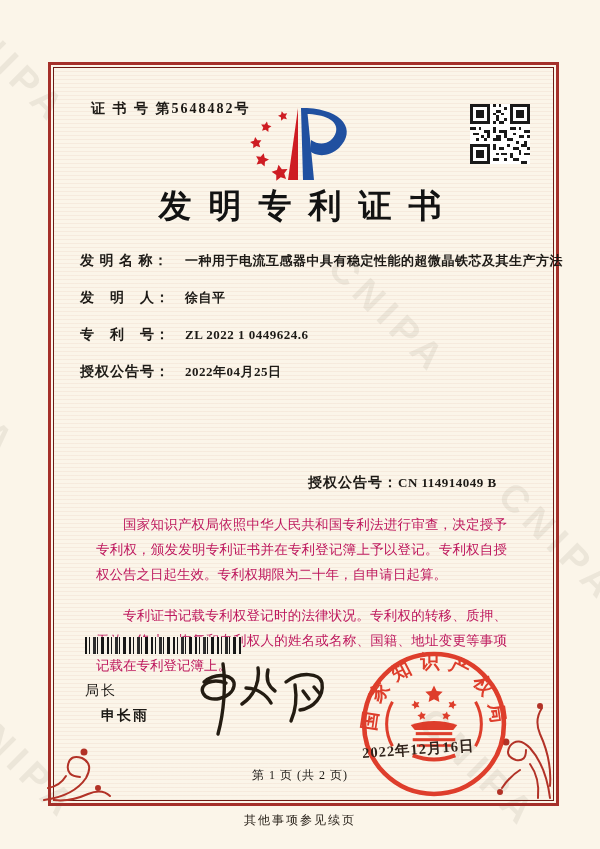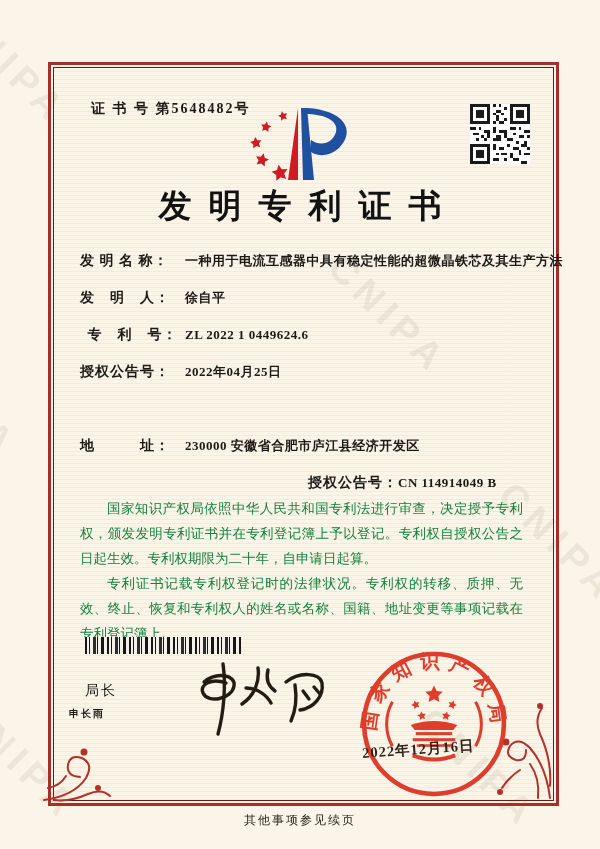--- a/index.html
+++ b/index.html
@@ -31,32 +31,32 @@
   .qr{position:absolute;left:470px;top:104px;width:60px;height:60px;z-index:2;background:#fff;}
   .title{
     position:absolute;left:0;right:0;top:184px;z-index:2;text-align:center;
     font-size:33px;font-weight:bold;letter-spacing:17px;text-indent:17px;color:#121212;
   }
   .frow{position:absolute;z-index:2;left:80px;white-space:nowrap;}
   .flabel{display:inline-block;min-width:105px;font-size:14px;font-weight:bold;letter-spacing:1px;}
   .fvalue{font-size:13px;font-weight:bold;letter-spacing:0.5px;}
   .paras{position:absolute;left:80px;top:496px;width:443px;z-index:2;}
   .paras p{
-    margin:0;padding:0;font-size:13.5px;line-height:25px;text-indent:2em;
-    text-align:justify;color:#15803d;font-weight:500;
+    margin:16px;padding:0;font-size:13.5px;line-height:25px;text-indent:2em;
+    text-align:justify;color:#be185d;font-weight:500;
   }
   .barcode{
     position:absolute;left:85px;top:637px;width:156px;height:17px;z-index:2;
     background:repeating-linear-gradient(90deg,
       #161616 0 2px,#f6f1e6 2px 4px,#161616 4px 5px,#f6f1e6 5px 8px,
       #2c2c2c 8px 11px,#f6f1e6 11px 12px,#161616 12px 13px,#f6f1e6 13px 16px,
       #161616 16px 19px,#f6f1e6 19px 22px);
   }
   .signer-role{position:absolute;left:85px;top:682px;z-index:2;font-size:14px;font-weight:normal;letter-spacing:2px;}
-  .signer-name{position:absolute;left:69px;top:707px;z-index:2;font-size:10px;font-weight:bold;letter-spacing:2px;}
+  .signer-name{position:absolute;left:101px;top:707px;z-index:2;font-size:14px;font-weight:bold;letter-spacing:2px;}
   .signature{position:absolute;left:178px;top:658px;width:155px;height:88px;z-index:2;}
   .seal{position:absolute;left:358px;top:648px;width:152px;height:152px;z-index:3;opacity:0.92;}
   .seal-date{
     position:absolute;left:362px;top:740px;z-index:4;
     font-size:14.5px;font-weight:bold;letter-spacing:1px;color:#30221a;
     transform:rotate(-4deg);white-space:nowrap;
   }
   .page-num{position:absolute;left:0;right:0;top:767px;z-index:2;text-align:center;font-size:12px;letter-spacing:1px;}
   .cont-note{position:absolute;left:0;right:0;top:812px;z-index:2;text-align:center;font-size:12px;letter-spacing:2px;color:#2b241c;}
   .flourish{position:absolute;z-index:2;}
@@ -161,28 +161,25 @@
   </svg>
 
   <div class="title">发明专利证书</div>
 
   <div class="frow" style="top:251px;">
     <span class="flabel">发 明 名 称：</span><span class="fvalue">一种用于电流互感器中具有稳定性能的超微晶铁芯及其生产方法</span>
   </div>
   <div class="frow" style="top:288px;">
     <span class="flabel">发　明　人：</span><span class="fvalue">徐自平</span>
   </div>
-  <div class="frow" style="top:325px;text-align:center;">
+  <div class="frow" style="top:325px;">
     <span class="flabel">专　利　号：</span><span class="fvalue">ZL 2022 1 0449624.6</span>
   </div>
   <div class="frow" style="top:362px;">
     <span class="flabel">授权公告号：</span><span class="fvalue">2022年04月25日</span>
-  </div>
-  <div class="frow" style="top:436px;">
-    <span class="flabel">地　　　址：</span><span class="fvalue">230000 安徽省合肥市庐江县经济开发区</span>
   </div>
   <div class="frow" style="top:473px;left:308px;">
     <span class="flabel" style="min-width:0;">授权公告号：</span><span class="fvalue">CN 114914049 B</span>
   </div>
 
   <div class="paras">
     <p>国家知识产权局依照中华人民共和国专利法进行审查，决定授予专利权，颁发发明专利证书并在专利登记簿上予以登记。专利权自授权公告之日起生效。专利权期限为二十年，自申请日起算。</p>
     <p>专利证书记载专利权登记时的法律状况。专利权的转移、质押、无效、终止、恢复和专利权人的姓名或名称、国籍、地址变更等事项记载在专利登记簿上。</p>
   </div>
 
@@ -247,15 +244,16 @@
       <path d="M58,98 Q54,66 38,48 Q26,36 18,46 Q12,56 24,60 Q34,62 34,50"></path>
       <path d="M46,98 Q48,78 38,64"></path>
       <path d="M58,86 Q60,60 48,34 Q42,20 50,8"></path>
       <path d="M28,70 Q18,76 10,88"></path>
       <circle cx="14" cy="42" r="2.5" fill="#b23227"></circle>
       <circle cx="48" cy="6" r="2" fill="#b23227"></circle>
       <circle cx="8" cy="92" r="2" fill="#b23227"></circle>
     </g>
   </svg>
 
+  <div class="page-num">第 1 页 (共 2 页)</div>
   <div class="cont-note">其他事项参见续页</div>
 
 </div>
 
 </body></html>

